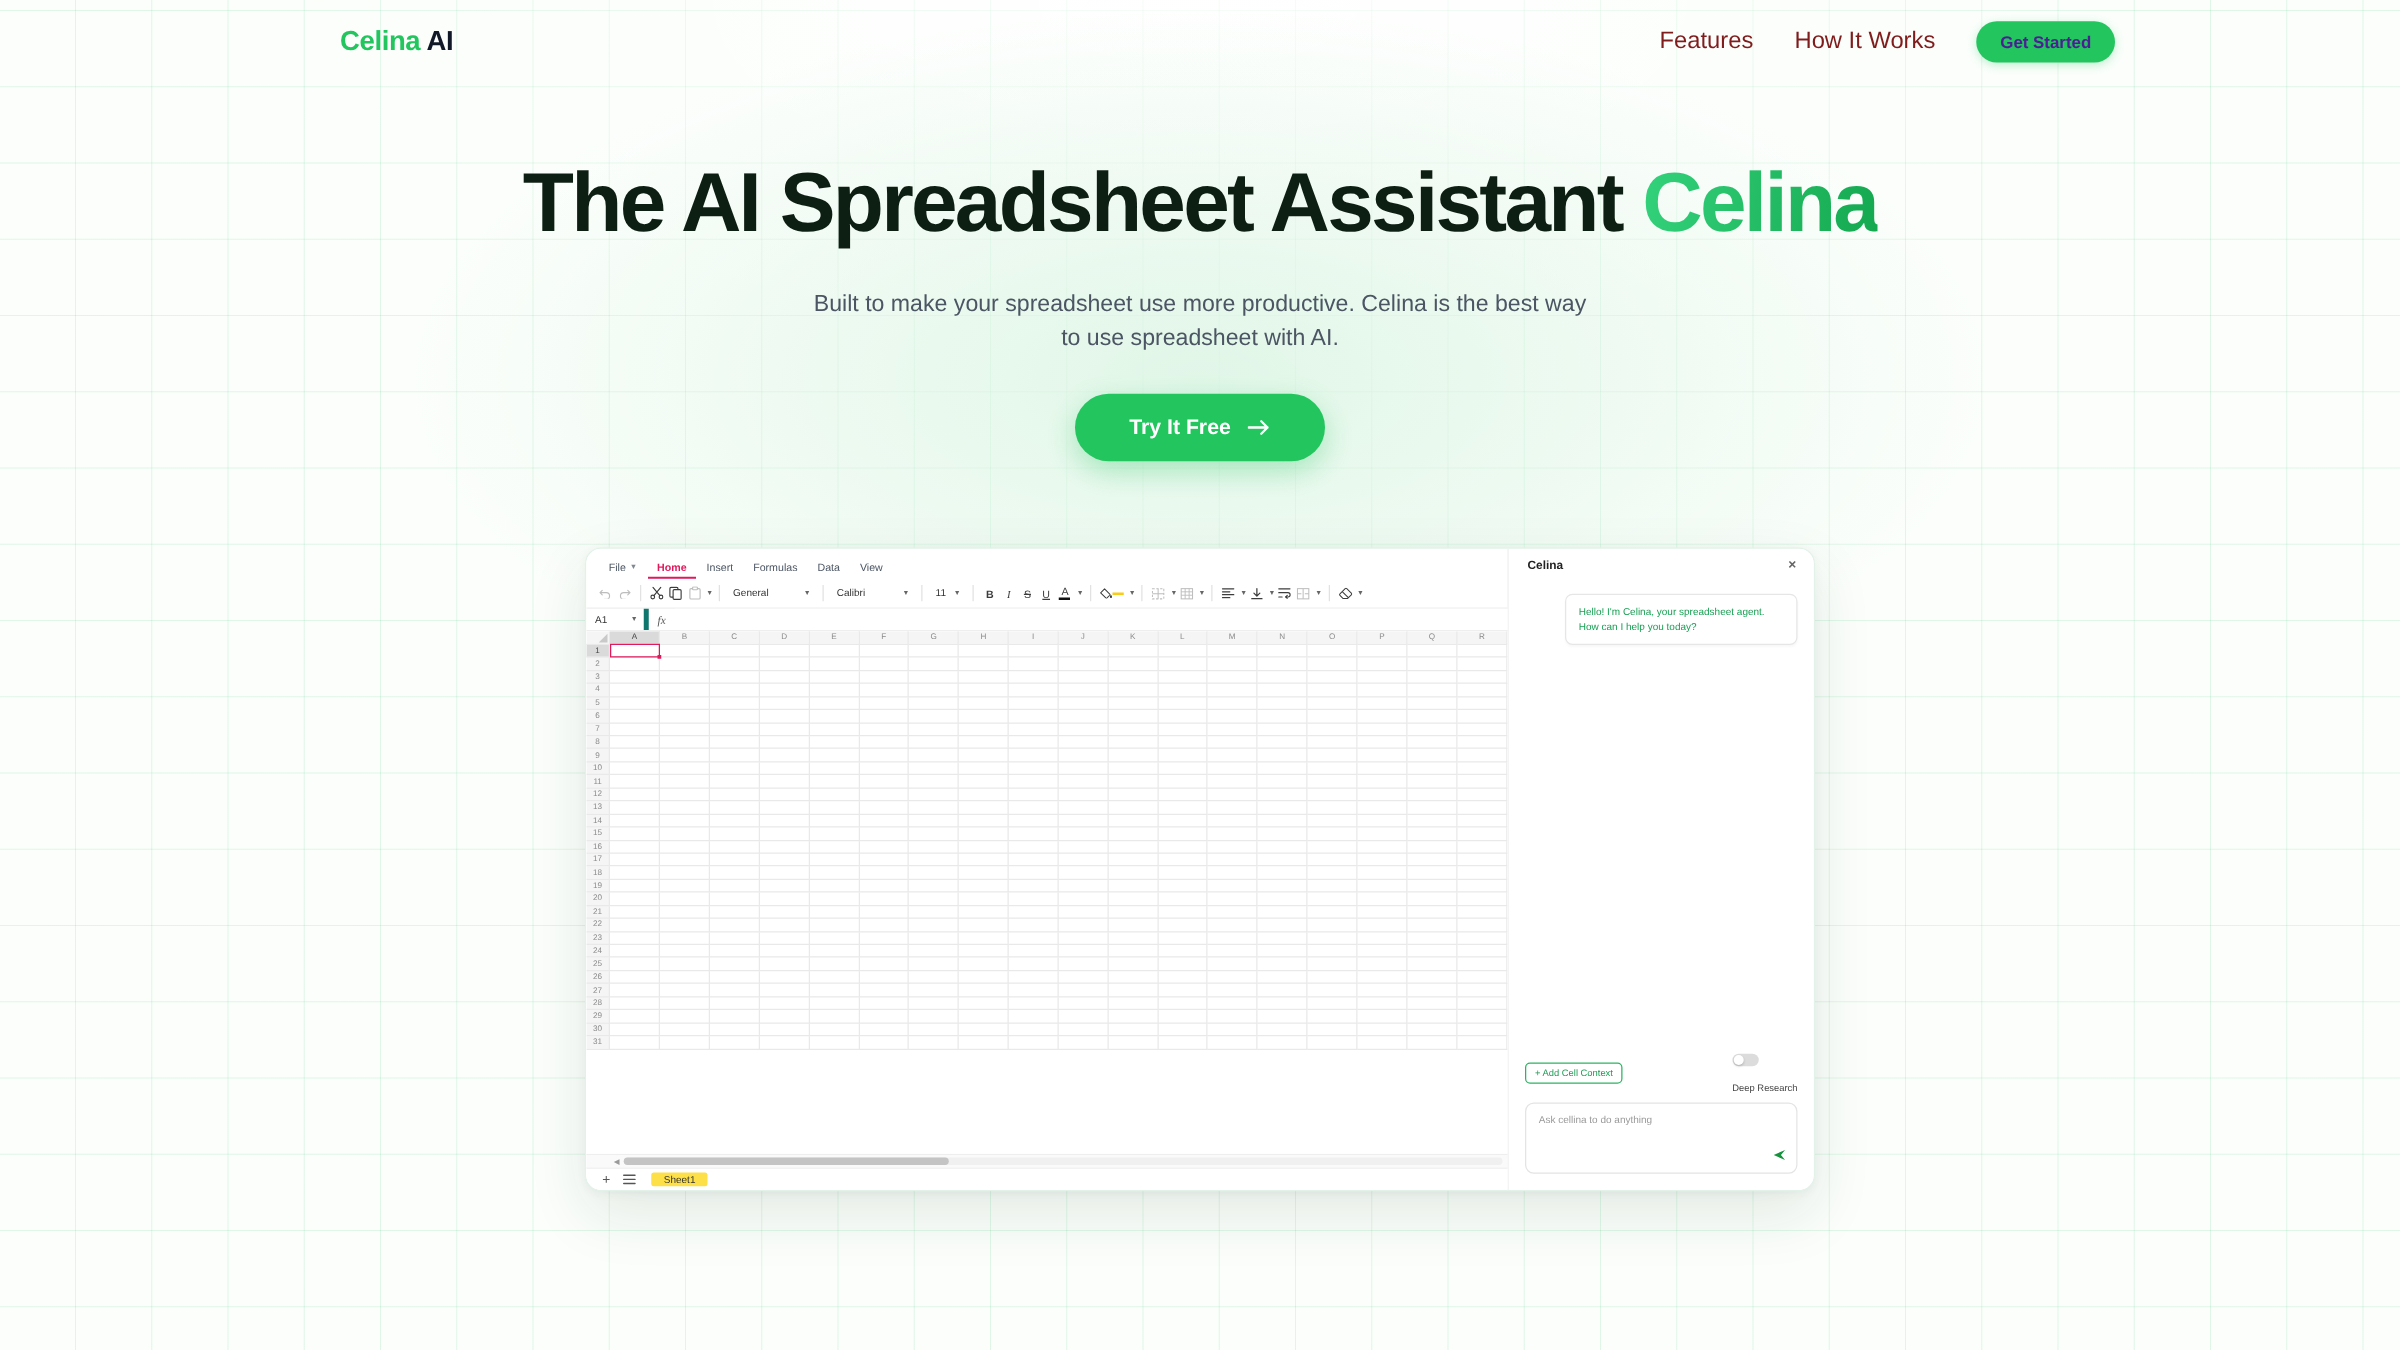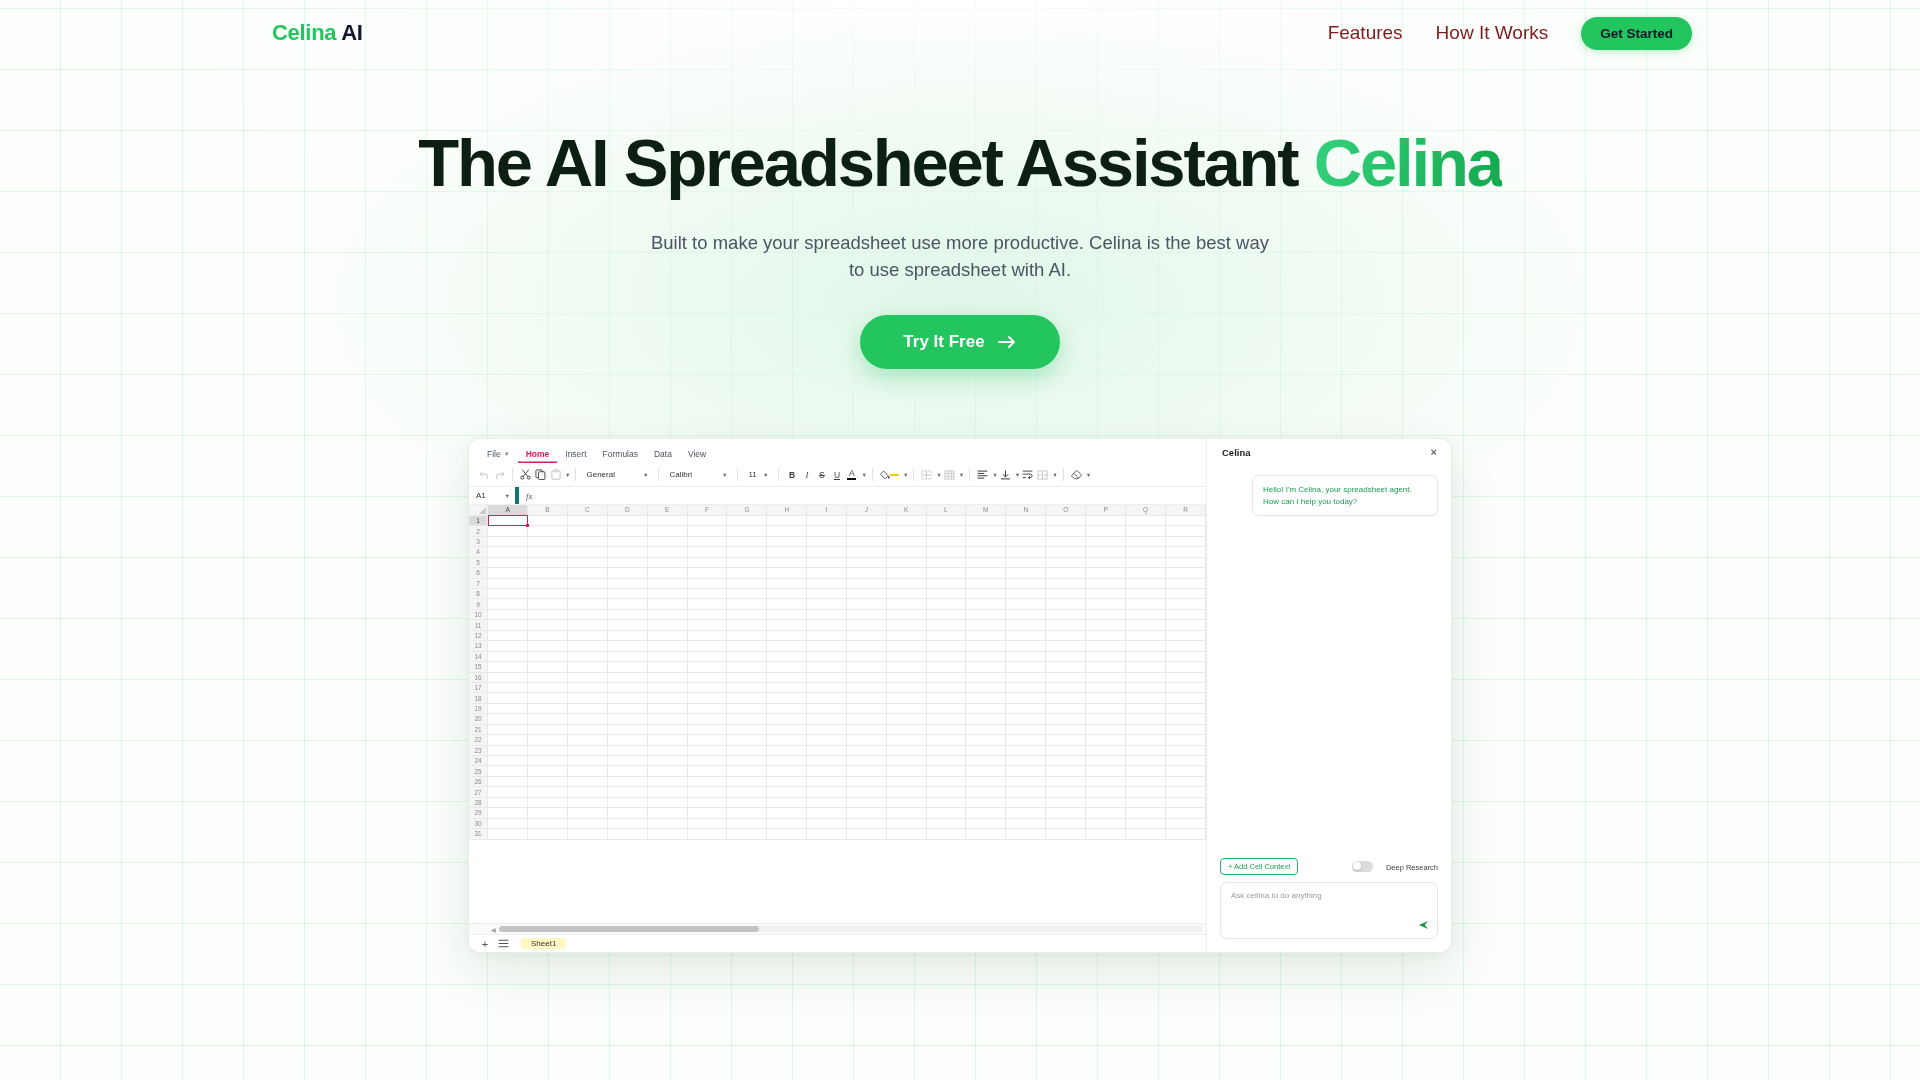--- a/index.html
+++ b/index.html
@@ -35,21 +35,21 @@
   }
   .logo { font-size: 22px; font-weight: 700; letter-spacing: -0.3px; white-space: nowrap; }
   .logo .logo-green { color: #22c55e; }
   .logo .logo-dark { color: #111827; margin-top: 43px; }
   .nav { display: flex; align-items: center; gap: 33px; }
   .nav-link {
     font-size: 19px; color: #7f1d1d; font-weight: 500;
     text-decoration: none; white-space: nowrap; cursor: pointer;
   }
   .cta-pill {
-    background: #22c55e; color: #0f172a;
+    background: #22c55e; color: #4c1d95;
     font-size: 13.5px; font-weight: 600;
     border: none; border-radius: 999px;
     padding: 9px 19px; cursor: pointer; white-space: nowrap;
     box-shadow: 0 2px 8px rgba(34,197,94,0.28);
   }
 
   
   .hero { position: relative; z-index: 5; text-align: center; padding-top: 62px; }
   .hero-title {
     font-size: 67px; line-height: 1.05; font-weight: 800;
@@ -178,21 +178,21 @@
 
   
   .sheettabs {
     height: 18px; display: flex; align-items: center; gap: 2px;
     padding: 0 8px; border-top: 1px solid #eee; background: #fff; font-size: 8px; color: #444;
   }
   .st-btn { width: 16px; height: 14px; display: flex; align-items: center;
             justify-content: center; color: #555; cursor: pointer; font-size: 11px; }
   .st-tab { padding: 1px 10px; margin-left: 8px; border-radius: 2px;
             cursor: pointer; white-space: nowrap; }
-  .st-tab.active { background: #fef9c3; box-shadow: inset 0 -2px 0 transparent; color: #333; }
+  .st-tab.active { background: #fde047; box-shadow: inset 0 -2px 0 transparent; color: #333; }
 
   
   .chat-pane { flex: 1; display: flex; flex-direction: column; background: #fff; padding: 0; }
   .chat-head {
     height: 26px; display: flex; align-items: center; justify-content: space-between;
     padding: 0 14px 0 15px; font-size: 9.5px; font-weight: 600; color: #222;
   }
   .chat-close { font-size: 11px; color: #666; cursor: pointer; line-height: 1; }
   .chat-body { flex: 1; padding: 10px 13px 0; overflow: hidden; margin-left: 32px; }
   .bubble {
@@ -201,21 +201,21 @@
     box-shadow: 0 1px 2px rgba(0,0,0,0.03);
   }
   .chat-controls {
     display: flex; align-items: center; justify-content: space-between;
     padding: 6px 13px 7px;
   }
   .ctx-btn {
     border: 1px solid #2bb463; color: #1d9c54; background: #fff;
     font-size: 7.5px; border-radius: 4px; padding: 3px 7px; cursor: pointer; white-space: nowrap;
   }
-  .toggle-wrap { display: flex; align-items: flex-end; gap: 13px; }
+  .toggle-wrap { display: flex; align-items: flex-start; gap: 13px; flex-direction: column; }
   .toggle {
     width: 21px; height: 10.5px; border-radius: 999px; background: #dcdcdc;
     position: relative; cursor: pointer; flex: none;
   }
   .toggle .knob {
     position: absolute; left: 1.2px; top: 1.2px; width: 8px; height: 8px;
     background: #fff; border-radius: 50%; box-shadow: 0 1px 2px rgba(0,0,0,.2);
   }
   .toggle-label { font-size: 7.5px; color: #444; white-space: nowrap; }
   .composer {

